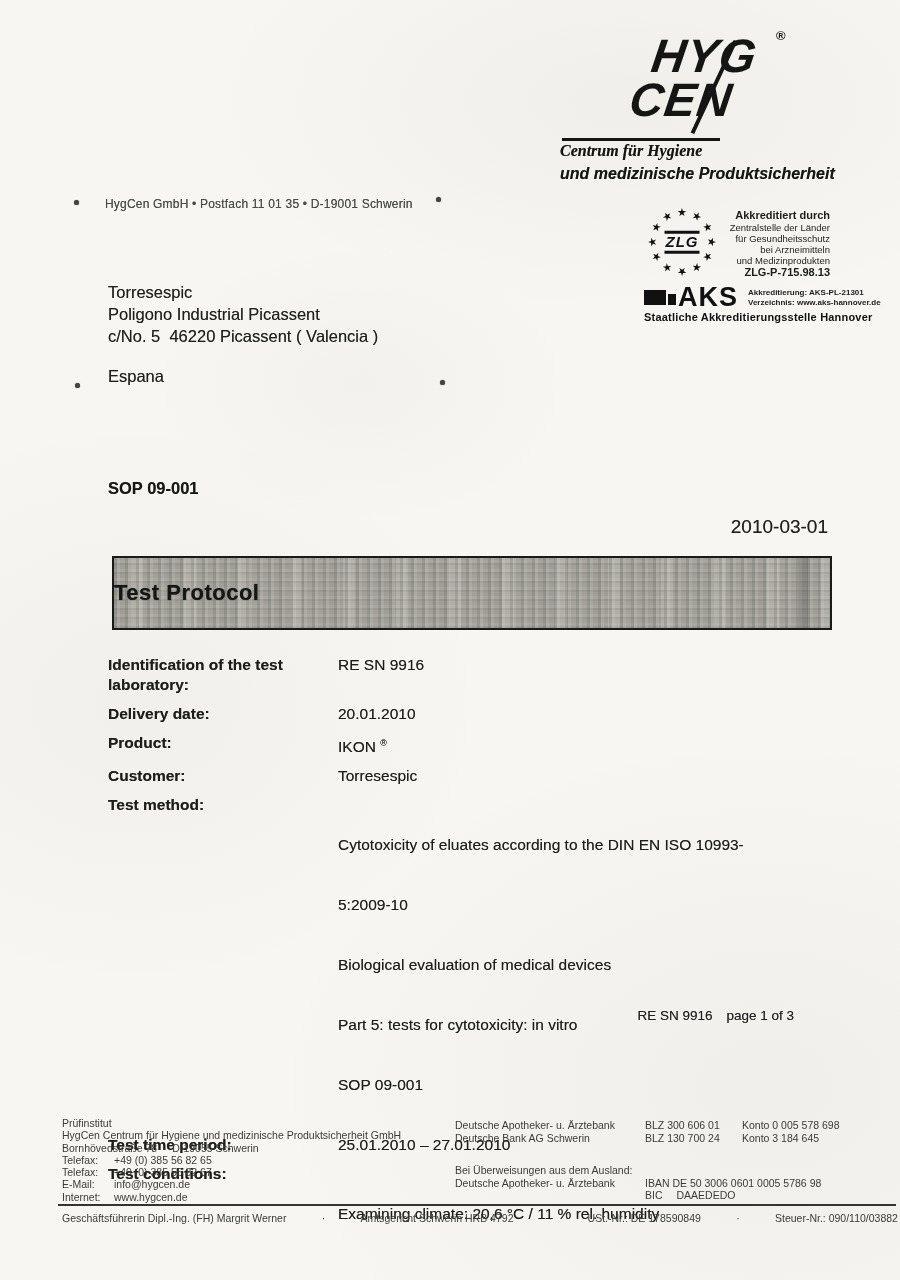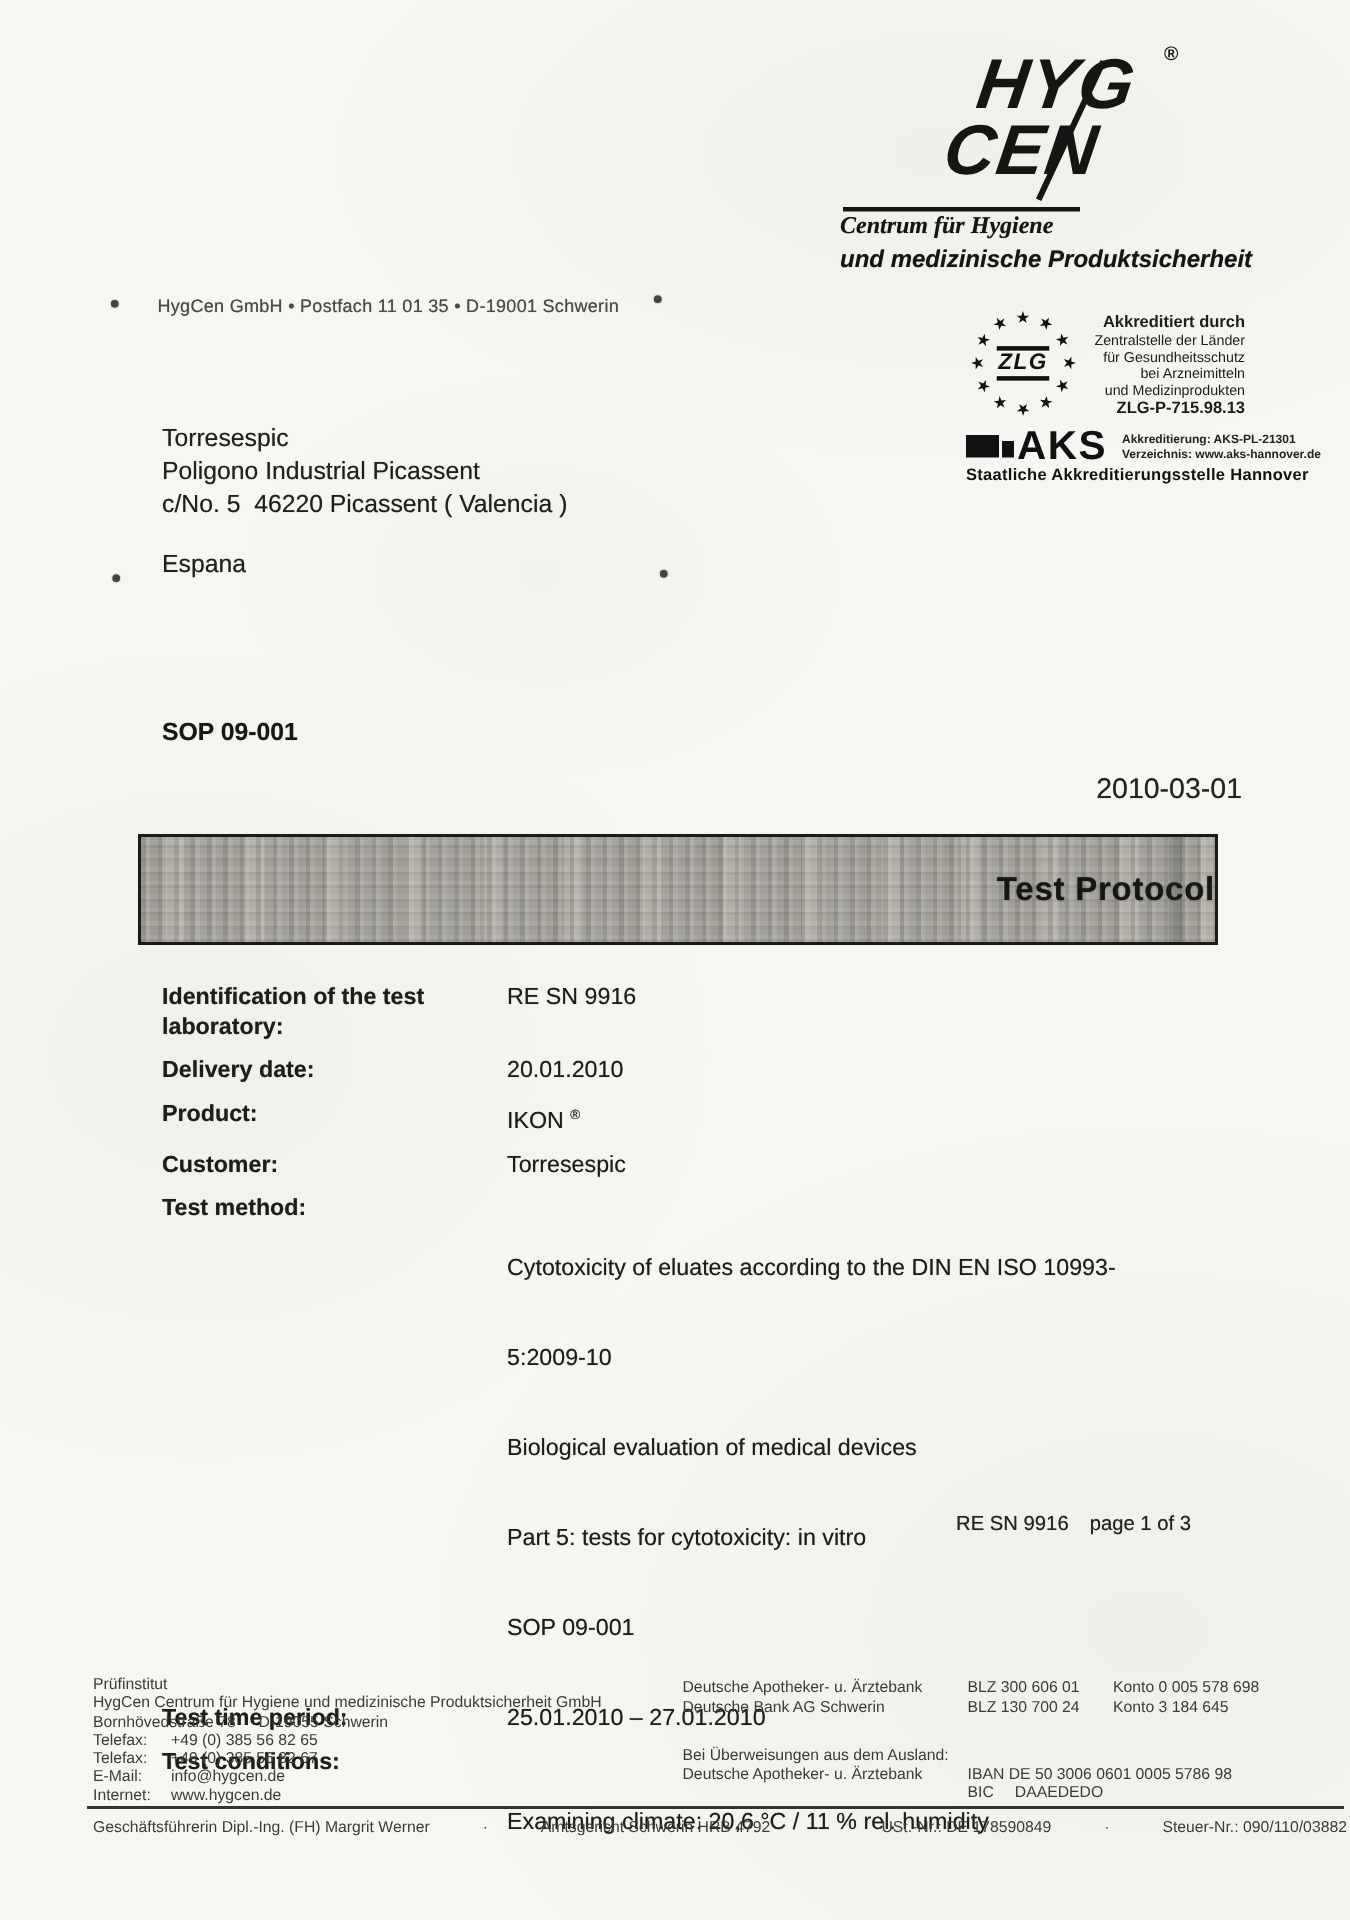--- a/index.html
+++ b/index.html
@@ -52,28 +52,28 @@
   
   .recipient { position:absolute; left:108px; top:281px; font-size:16.5px; line-height:22px; color:#1f1f1d; }
   .recipient .country { margin-top:18px; }
 
   
   .subject { position:absolute; left:108px; top:477px; font-weight:bold; font-size:16.5px; line-height:22px; color:#171715; }
   .doc-date { position:absolute; left:644px; top:516px; width:184px; text-align:right; font-size:19px; color:#222; }
 
   
   .banner {
-    position:absolute; left:92px; top:556px; width:720px; height:74px;
+    position:absolute; left:112px; top:556px; width:720px; height:74px;
     border:2px solid #1a1a18;
     background-color:#aba9a1;
     background-image:
       repeating-linear-gradient(90deg, rgba(60,60,55,0.14) 0 3px, rgba(255,255,255,0.10) 3px 6px, rgba(0,0,0,0) 6px 11px),
       repeating-linear-gradient(0deg, rgba(80,80,75,0.10) 0 2px, rgba(255,255,255,0.08) 2px 5px, rgba(0,0,0,0) 5px 9px),
       repeating-linear-gradient(90deg, rgba(0,0,0,0.07) 0 17px, rgba(255,255,255,0.06) 17px 29px, rgba(0,0,0,0.05) 29px 53px);
-    display:flex; align-items:center; justify-content:flex-end;
+    display:flex; align-items:center; justify-content:flex-start;
   }
   .banner::after { content:""; position:absolute; right:22px; top:0; width:9px; height:100%; background:rgba(45,45,40,0.22); }
   .banner-title { font-weight:bold; font-size:22px; letter-spacing:0.5px; color:#161614; text-shadow:0 0 1px rgba(10,10,10,0.6); }
 
   
   .fields { position:absolute; left:108px; top:655px; width:706px; font-size:15.5px; line-height:20px; color:#1d1d1b; }
   .frow { display:flex; align-items:flex-start; margin-bottom:9px; }
   .frow:last-child { margin-bottom:0; }
   .flabel { flex:0 0 230px; font-weight:bold; }
   .flabel .narrow { display:inline-block; max-width:190px; }

